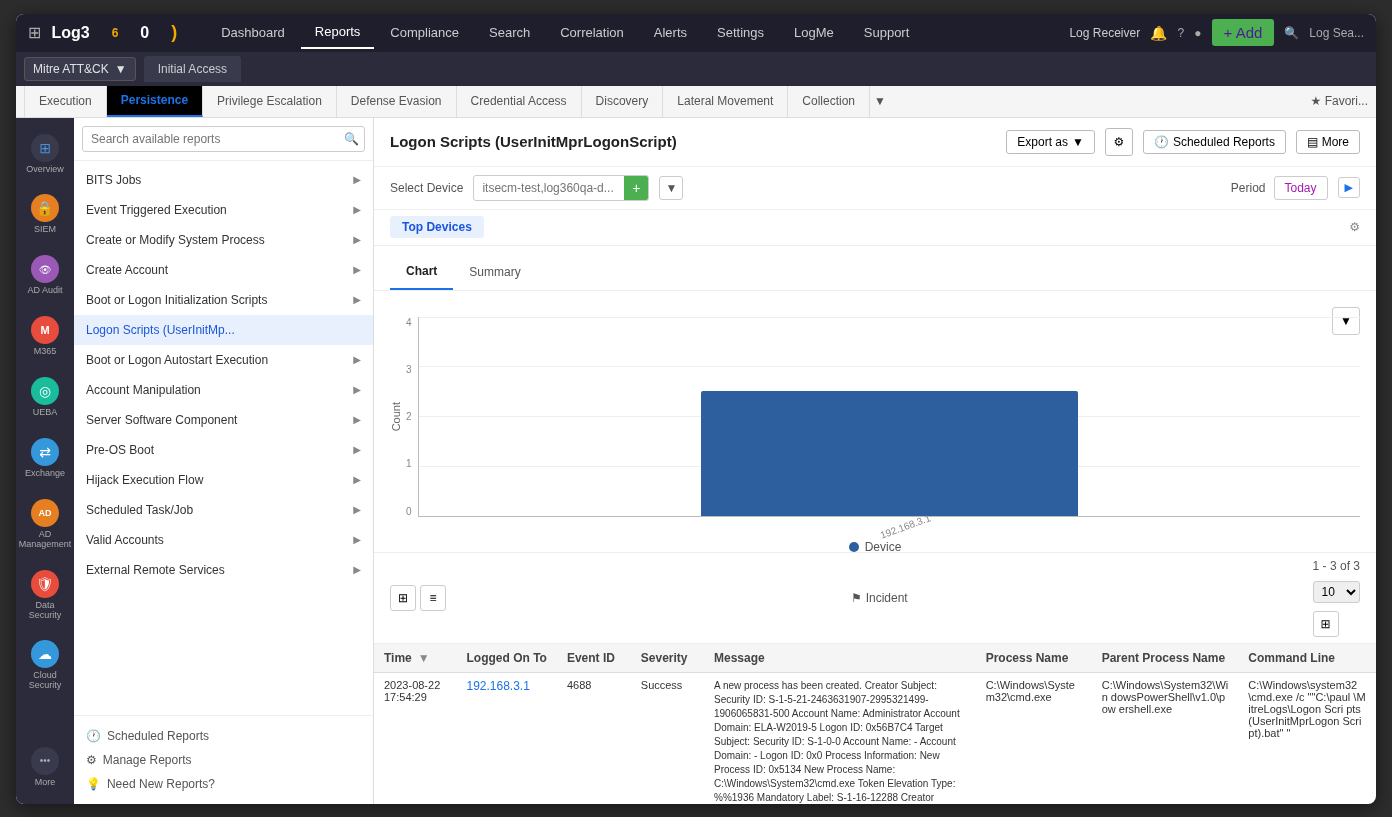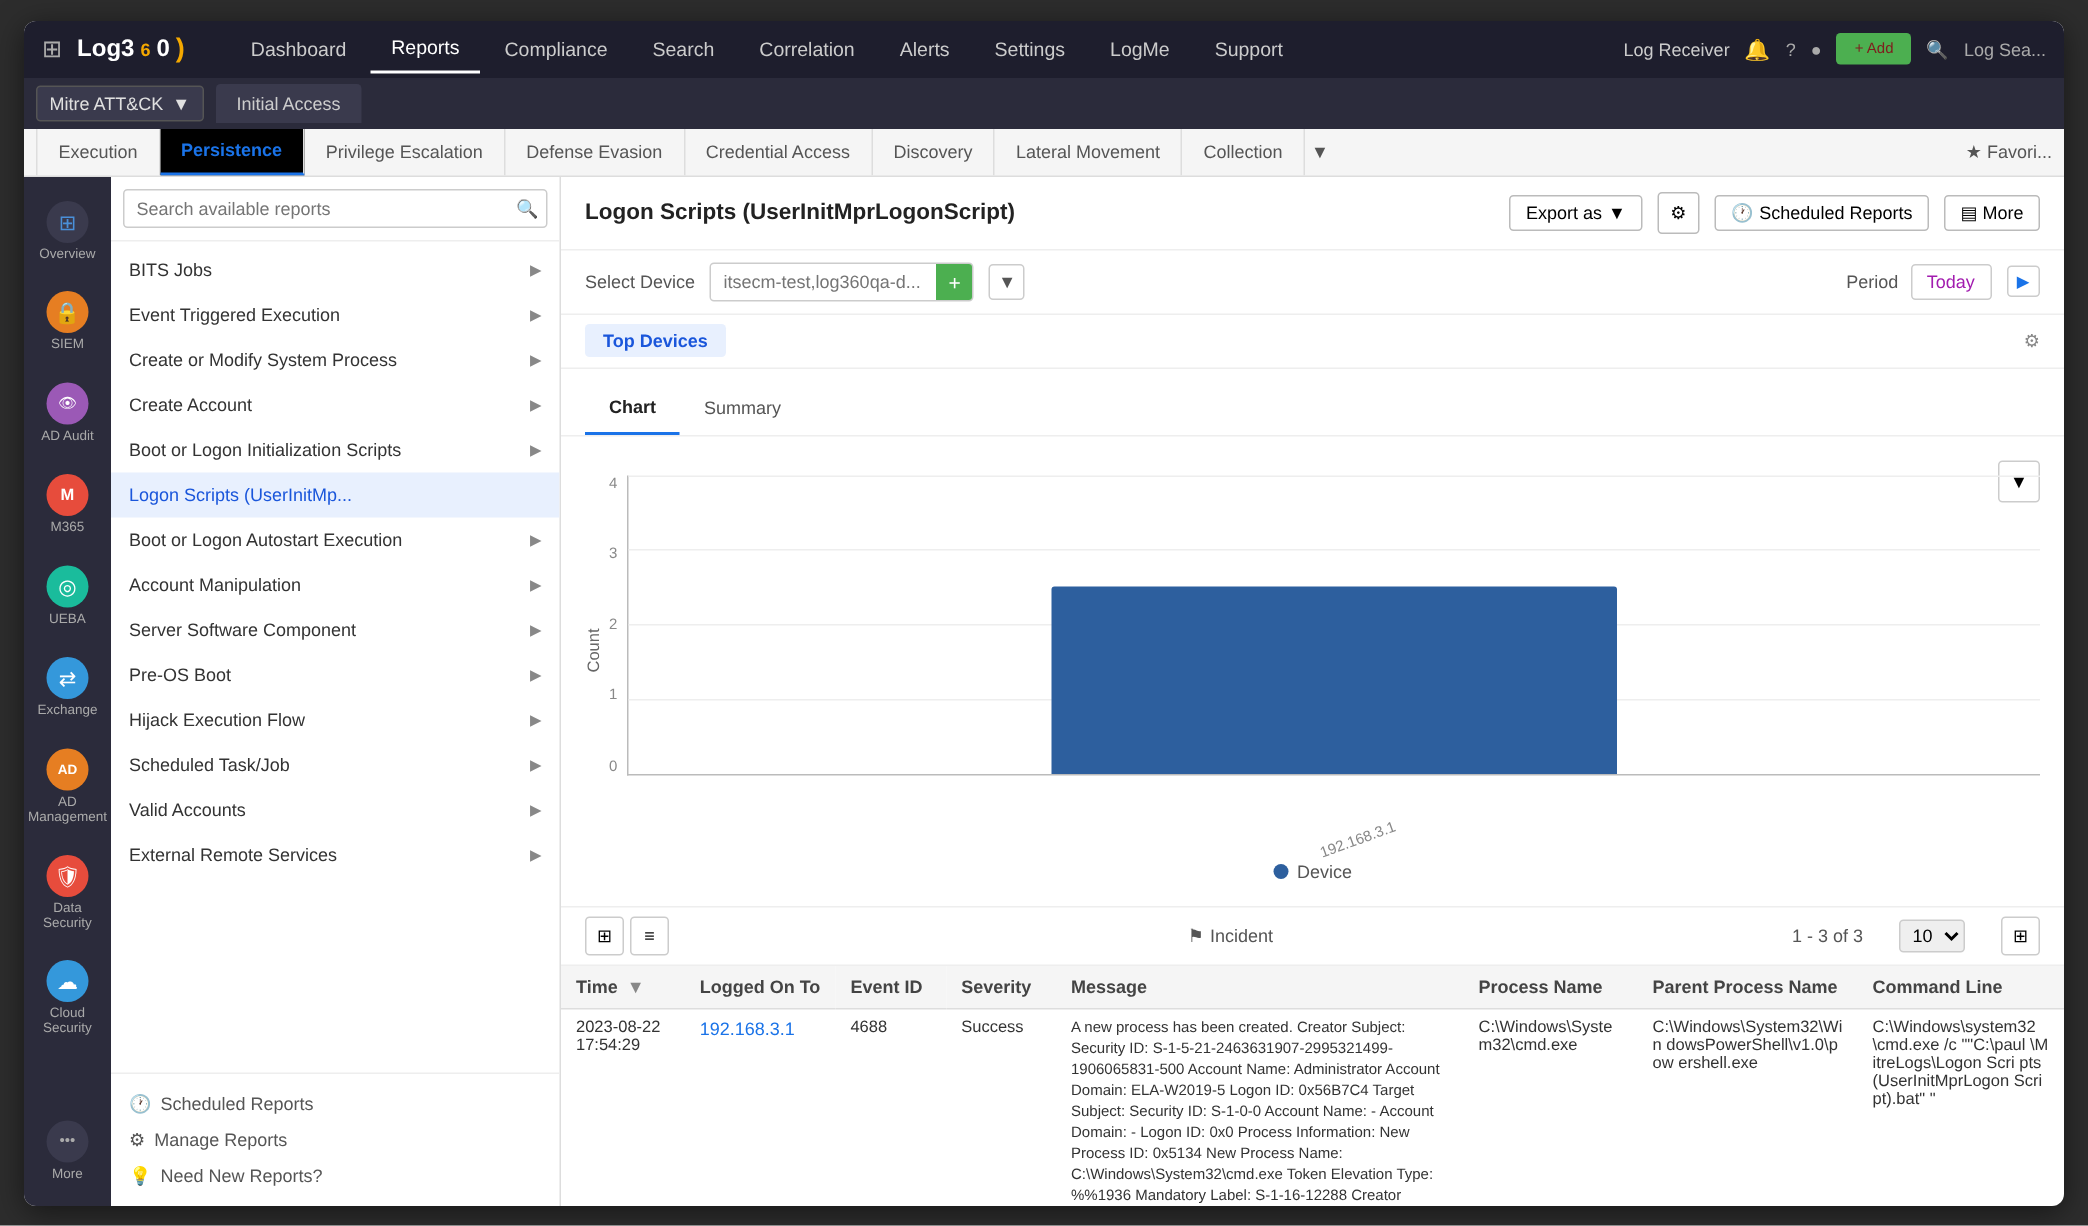--- a/index.html
+++ b/index.html
@@ -3,28 +3,28 @@
   <meta charset="utf-8">
   <style>
     * { box-sizing: border-box; margin: 0; padding: 0; font-family: 'Segoe UI', Arial, sans-serif; font-size: 12px; }
     body { background: #2d2d2d; display: flex; align-items: center; justify-content: center; min-height: 100vh; }
     .app-window { width: 1360px; height: 790px; background: #fff; border-radius: 8px; overflow: hidden; display: flex; flex-direction: column; box-shadow: 0 4px 20px rgba(0,0,0,0.5); }
     
     
     .top-bar { background: #1e1e2d; display: flex; align-items: center; justify-content: space-between; padding: 0 12px; height: 38px; flex-shrink: 0; }
     .top-bar-left { display: flex; align-items: center; gap: 10px; }
     .grid-icon { color: #aaa; font-size: 16px; cursor: pointer; }
-    .logo { color: #fff; font-size: 16px; font-weight: bold; display: flex; align-items: center; gap: 4px; }
+    .logo { color: #fff; font-size: 16px; font-weight: bold; display: flex; align-items: center; gap: 22px; }
     .logo-accent { color: #f4a800; }
     .top-nav { display: flex; align-items: center; gap: 2px; margin-left: 20px; }
     .top-nav-item { color: #ccc; padding: 8px 14px; cursor: pointer; font-size: 13px; }
     .top-nav-item.active { color: #fff; border-bottom: 2px solid #fff; }
     .top-bar-right { display: flex; align-items: center; gap: 10px; }
     .log-receiver { color: #ccc; font-size: 12px; display: flex; align-items: center; gap: 4px; }
-    .add-btn { background: #4caf50; color: #7f1d1d; border: none; padding: 5px 12px; border-radius: 3px; cursor: pointer; display: flex; align-items: center; gap: 4px; font-size: 10px; }
+    .add-btn { background: #4caf50; color: #4c1d95; border: none; padding: 5px 12px; border-radius: 3px; cursor: pointer; display: flex; align-items: center; gap: 4px; font-size: 15px; }
     .search-icon-top { color: #aaa; }
     .log-search { color: #aaa; font-size: 12px; }
 
     
     .second-bar { background: #2b2b3b; display: flex; align-items: center; height: 34px; padding: 0 8px; flex-shrink: 0; }
     .mitre-dropdown { background: #3a3a4d; color: #e0e0e0; border: 1px solid #555; padding: 4px 8px; border-radius: 3px; font-size: 12px; cursor: pointer; display: flex; align-items: center; gap: 6px; }
     .initial-access-tab { color: #ccc; padding: 6px 14px; cursor: pointer; font-size: 12px; background: #3a3a4d; border-radius: 3px 3px 0 0; }
 
     
     .sub-tabs-bar { background: #f5f5f5; border-bottom: 1px solid #ddd; display: flex; align-items: center; height: 32px; padding: 0 8px; flex-shrink: 0; overflow: hidden; }
@@ -92,21 +92,21 @@
     .legend-dot { width: 10px; height: 10px; border-radius: 50%; background: #2d5f9e; }
     .legend-label { font-size: 12px; color: #555; }
     .dropdown-btn { position: absolute; right: 16px; top: 16px; border: 1px solid #ccc; background: #fff; width: 28px; height: 28px; border-radius: 3px; cursor: pointer; display: flex; align-items: center; justify-content: center; }
 
     
     .table-section { border-top: 1px solid #eee; flex-shrink: 0; }
     .table-toolbar { display: flex; align-items: center; justify-content: space-between; padding: 6px 16px; border-bottom: 1px solid #eee; }
     .table-view-btns { display: flex; align-items: center; gap: 4px; }
     .view-btn { border: 1px solid #ccc; background: #fff; width: 26px; height: 26px; border-radius: 3px; cursor: pointer; display: flex; align-items: center; justify-content: center; font-size: 12px; }
     .incident-label { display: flex; align-items: center; gap: 4px; color: #555; font-size: 12px; }
-    .table-right { display: flex; align-items: center; gap: 24px; font-size: 12px; color: #555; }
+    .table-right { display: flex; gap: 8px; font-size: 12px; color: #555; flex-direction: column; }
     .page-count { font-size: 12px; color: #555; }
     .per-page-select { border: 1px solid #ccc; border-radius: 3px; padding: 2px 4px; font-size: 12px; }
     .col-btn { border: 1px solid #ccc; background: #fff; width: 26px; height: 26px; border-radius: 3px; cursor: pointer; display: flex; align-items: center; justify-content: center; font-size: 12px; }
 
     .data-table { width: 100%; border-collapse: collapse; }
     .data-table th { background: #f5f5f5; padding: 7px 10px; text-align: left; font-size: 11px; color: #444; font-weight: 600; border-bottom: 1px solid #ddd; white-space: nowrap; }
     .data-table td { padding: 6px 10px; border-bottom: 1px solid #eee; font-size: 11px; color: #333; vertical-align: top; }
     .sort-arrow { color: #888; margin-left: 3px; }
     .link-text { color: #1a73e8; cursor: pointer; }
     .table-container { overflow-x: auto; max-height: 160px; overflow-y: auto; }

